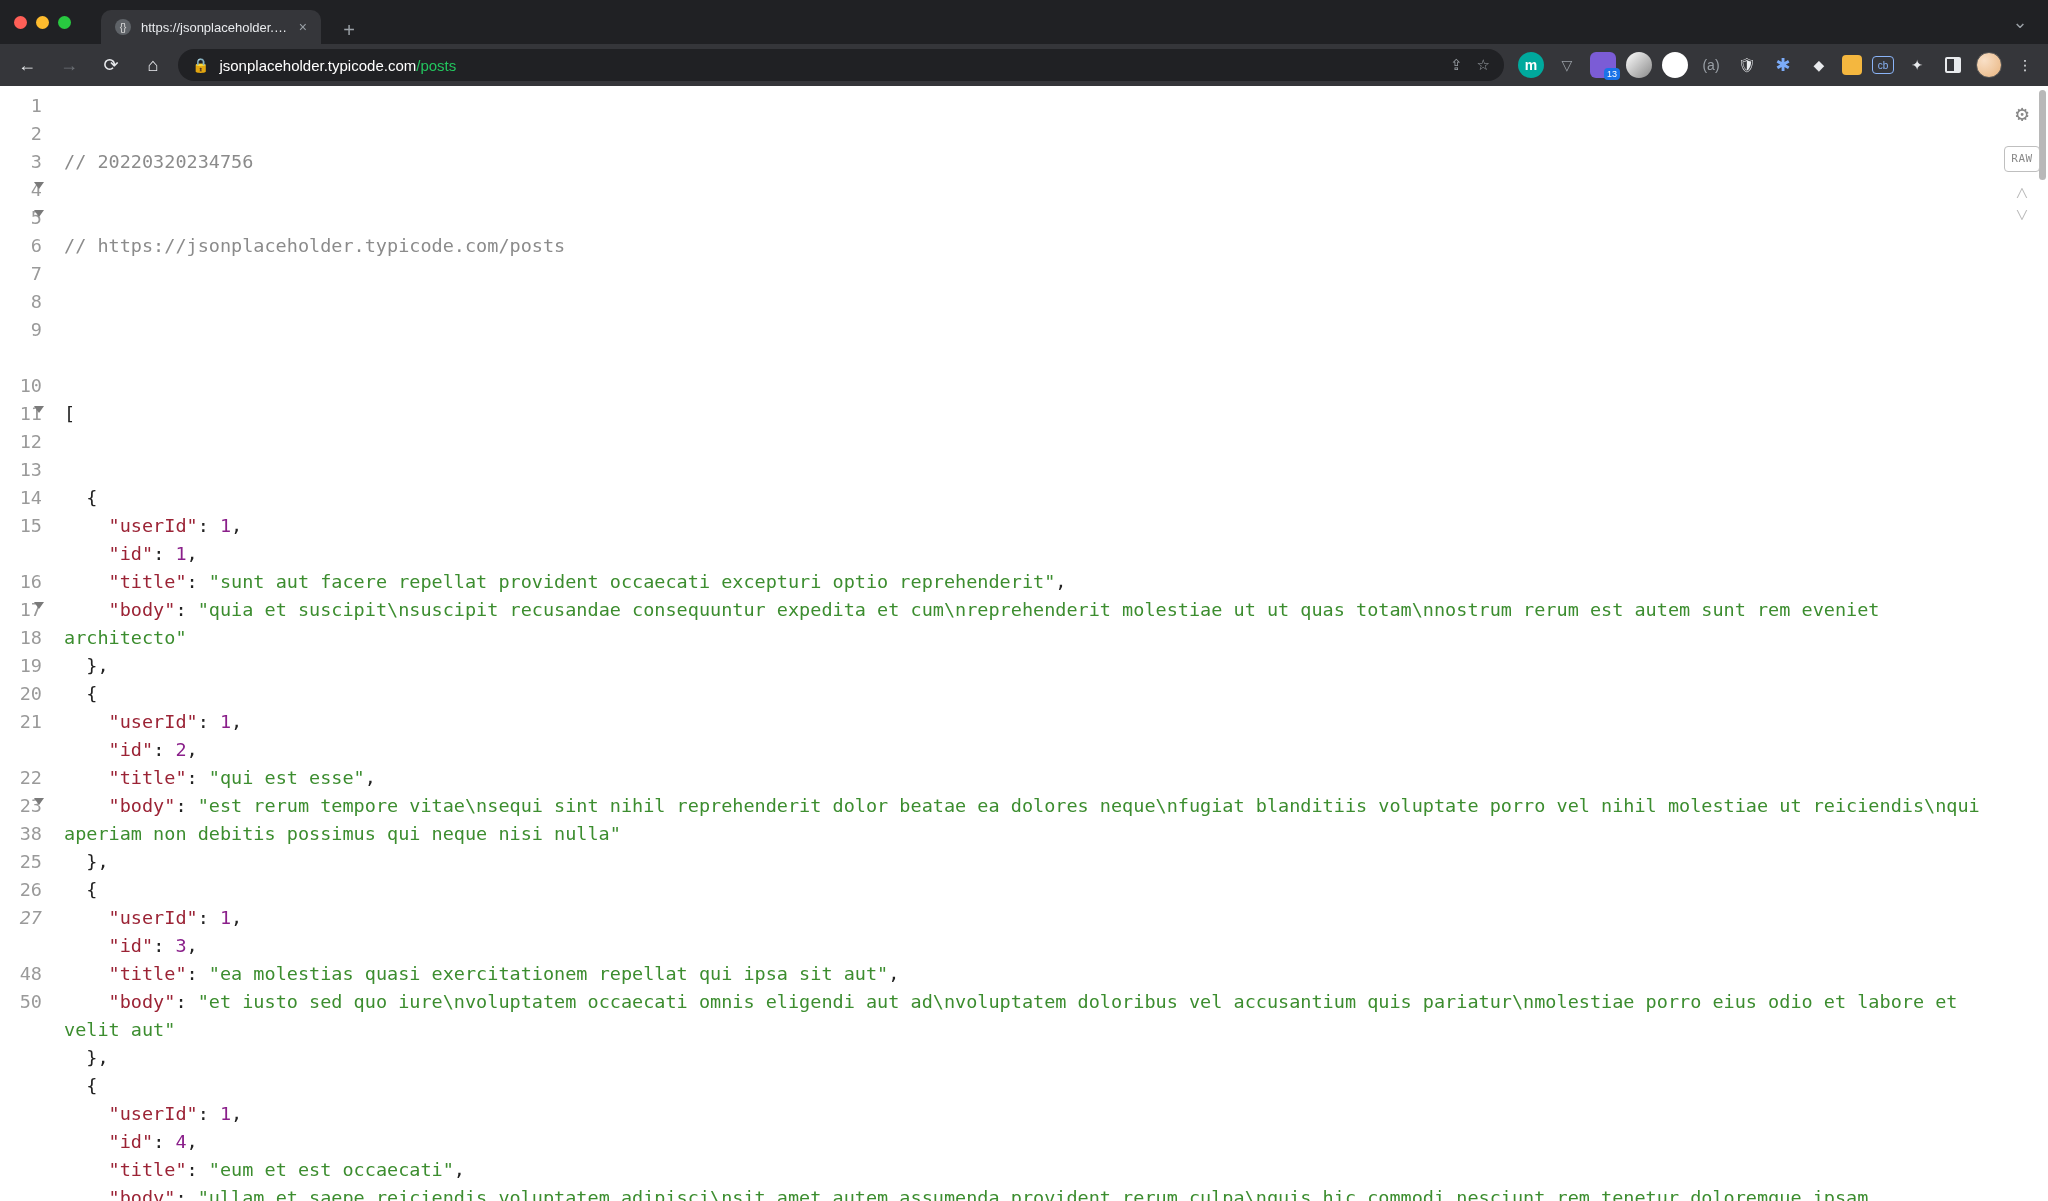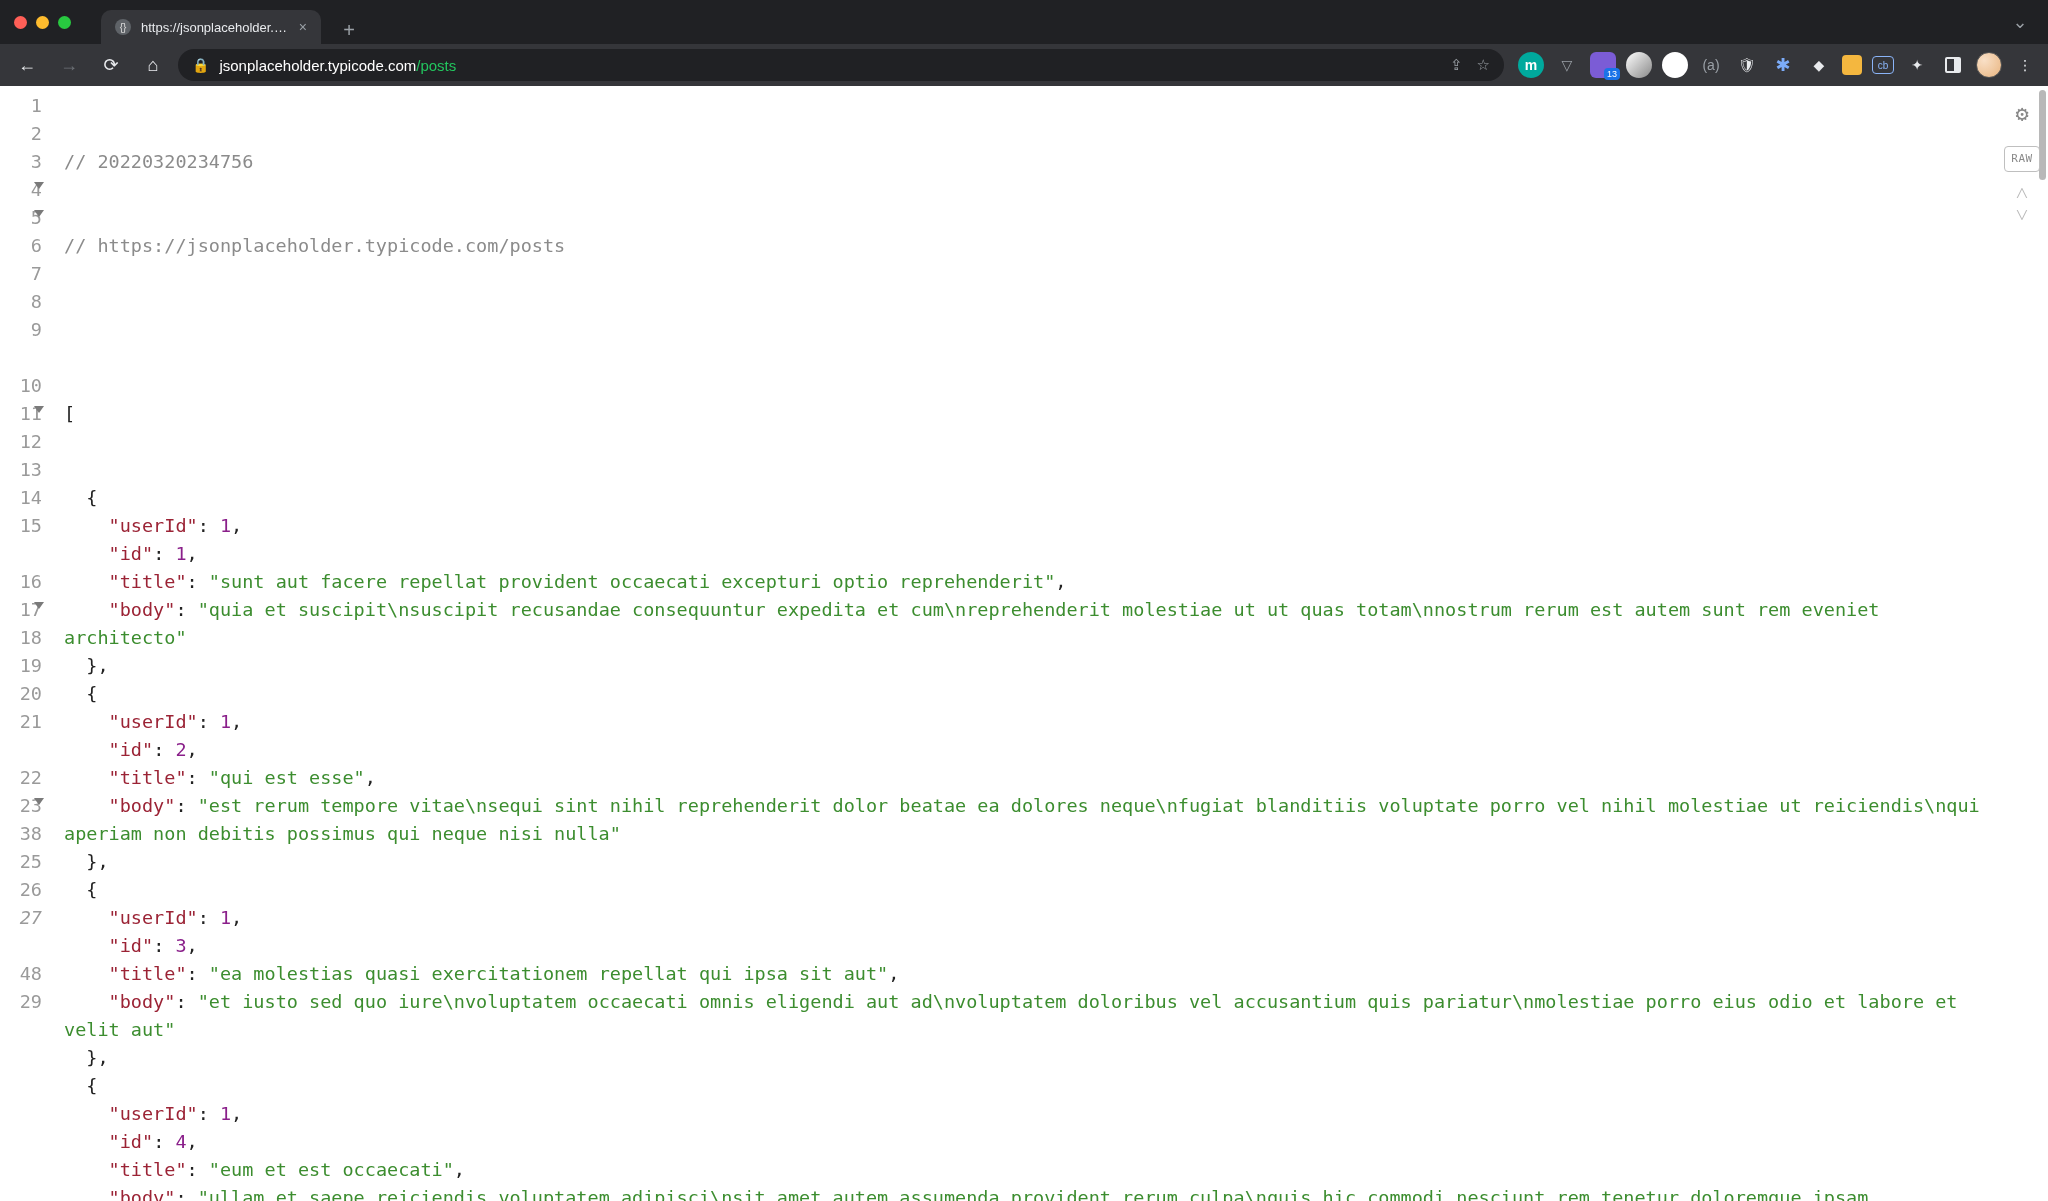--- a/index.html
+++ b/index.html
@@ -266,21 +266,21 @@
       <div class="gl">19</div>
       <div class="gl">20</div>
       <div class="gl" style="height: 56px;">21</div>
       <div class="gl">22</div>
       <div class="gl">23<span class="fold"></span></div>
       <div class="gl">38</div>
       <div class="gl">25</div>
       <div class="gl">26</div>
       <div class="gl" style="height: 56px; font-style: italic;">27</div>
       <div class="gl">48</div>
-      <div class="gl">29</div>
+      <div class="gl">50</div>
     </div>
 
   <div class="code">
     <div class="cl comment">// 20220320234756</div>
     <div class="cl comment">// https://jsonplaceholder.typicode.com/posts</div>
     <div class="cl">&nbsp;</div>
     <div class="cl"><span class="bracket">[</span></div>
     <div id="posts-container"><div class="cl">&nbsp;&nbsp;<span class="brace">{</span></div><div class="cl">&nbsp;&nbsp;&nbsp;&nbsp;<span class="key">"userId"</span><span class="colon">:</span> <span class="num">1</span><span class="comma">,</span></div><div class="cl">&nbsp;&nbsp;&nbsp;&nbsp;<span class="key">"id"</span><span class="colon">:</span> <span class="num">1</span><span class="comma">,</span></div><div class="cl">&nbsp;&nbsp;&nbsp;&nbsp;<span class="key">"title"</span><span class="colon">:</span> <span class="str">"sunt aut facere repellat provident occaecati excepturi optio reprehenderit"</span><span class="comma">,</span></div><div class="cl">&nbsp;&nbsp;&nbsp;&nbsp;<span class="key">"body"</span><span class="colon">:</span> <span class="str">"quia et suscipit\nsuscipit recusandae consequuntur expedita et cum\nreprehenderit molestiae ut ut quas totam\nnostrum rerum est autem sunt rem eveniet architecto"</span></div><div class="cl">&nbsp;&nbsp;<span class="brace">}</span><span class="comma">,</span></div><div class="cl">&nbsp;&nbsp;<span class="brace">{</span></div><div class="cl">&nbsp;&nbsp;&nbsp;&nbsp;<span class="key">"userId"</span><span class="colon">:</span> <span class="num">1</span><span class="comma">,</span></div><div class="cl">&nbsp;&nbsp;&nbsp;&nbsp;<span class="key">"id"</span><span class="colon">:</span> <span class="num">2</span><span class="comma">,</span></div><div class="cl">&nbsp;&nbsp;&nbsp;&nbsp;<span class="key">"title"</span><span class="colon">:</span> <span class="str">"qui est esse"</span><span class="comma">,</span></div><div class="cl">&nbsp;&nbsp;&nbsp;&nbsp;<span class="key">"body"</span><span class="colon">:</span> <span class="str">"est rerum tempore vitae\nsequi sint nihil reprehenderit dolor beatae ea dolores neque\nfugiat blanditiis voluptate porro vel nihil molestiae ut reiciendis\nqui aperiam non debitis possimus qui neque nisi nulla"</span></div><div class="cl">&nbsp;&nbsp;<span class="brace">}</span><span class="comma">,</span></div><div class="cl">&nbsp;&nbsp;<span class="brace">{</span></div><div class="cl">&nbsp;&nbsp;&nbsp;&nbsp;<span class="key">"userId"</span><span class="colon">:</span> <span class="num">1</span><span class="comma">,</span></div><div class="cl">&nbsp;&nbsp;&nbsp;&nbsp;<span class="key">"id"</span><span class="colon">:</span> <span class="num">3</span><span class="comma">,</span></div><div class="cl">&nbsp;&nbsp;&nbsp;&nbsp;<span class="key">"title"</span><span class="colon">:</span> <span class="str">"ea molestias quasi exercitationem repellat qui ipsa sit aut"</span><span class="comma">,</span></div><div class="cl">&nbsp;&nbsp;&nbsp;&nbsp;<span class="key">"body"</span><span class="colon">:</span> <span class="str">"et iusto sed quo iure\nvoluptatem occaecati omnis eligendi aut ad\nvoluptatem doloribus vel accusantium quis pariatur\nmolestiae porro eius odio et labore et velit aut"</span></div><div class="cl">&nbsp;&nbsp;<span class="brace">}</span><span class="comma">,</span></div><div class="cl">&nbsp;&nbsp;<span class="brace">{</span></div><div class="cl">&nbsp;&nbsp;&nbsp;&nbsp;<span class="key">"userId"</span><span class="colon">:</span> <span class="num">1</span><span class="comma">,</span></div><div class="cl">&nbsp;&nbsp;&nbsp;&nbsp;<span class="key">"id"</span><span class="colon">:</span> <span class="num">4</span><span class="comma">,</span></div><div class="cl">&nbsp;&nbsp;&nbsp;&nbsp;<span class="key">"title"</span><span class="colon">:</span> <span class="str">"eum et est occaecati"</span><span class="comma">,</span></div><div class="cl">&nbsp;&nbsp;&nbsp;&nbsp;<span class="key">"body"</span><span class="colon">:</span> <span class="str">"ullam et saepe reiciendis voluptatem adipisci\nsit amet autem assumenda provident rerum culpa\nquis hic commodi nesciunt rem tenetur doloremque ipsam iure\nquis sunt voluptatem rerum illo velit"</span></div></div>
   </div>
 </div>

